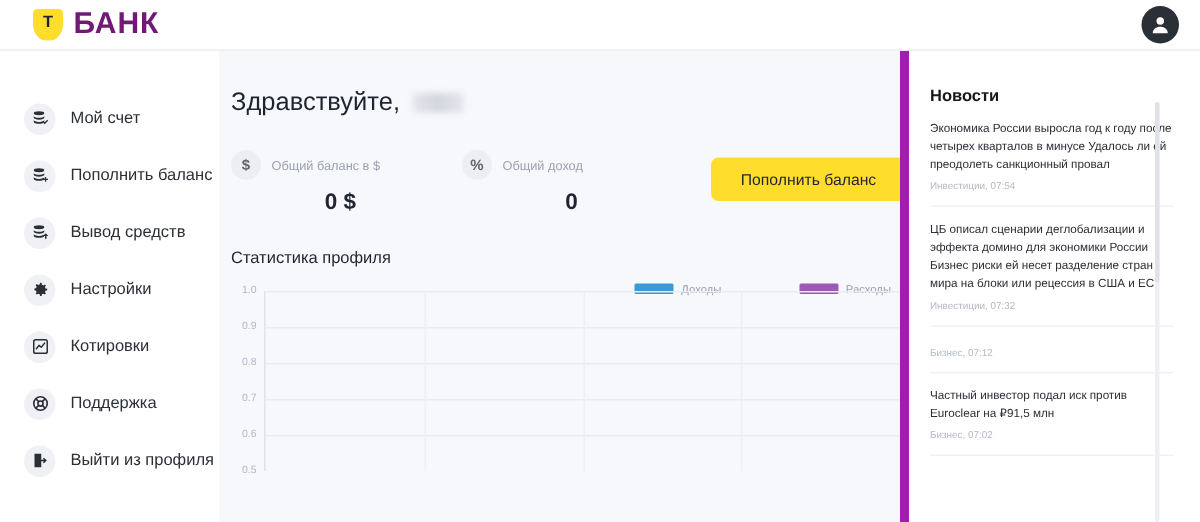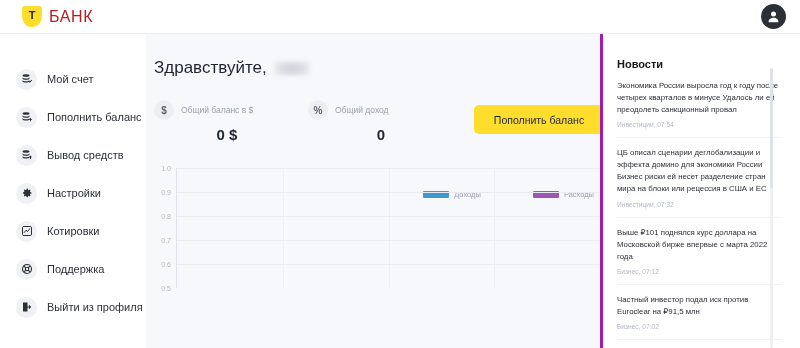--- a/index.html
+++ b/index.html
@@ -46,24 +46,24 @@
     align-items: center;
     justify-content: center;
     font-size: 11px;
     font-weight: bold;
     color: #1f2430;
     line-height: 1;
     padding-bottom: 3px;
   }
 
   .brand-name {
-    font-size: 16px;
-    font-weight: normal;
+    font-size: 20px;
+    font-weight: bold;
     letter-spacing: 0.6px;
-    color: #b91c1c;
+    color: #701a75;
   }
 
   .avatar-btn {
     width: 25px; height: 25px;
     border-radius: 50%;
     background: #2b2f36;
     display: flex;
     align-items: center;
     justify-content: center;
     cursor: pointer;
@@ -254,21 +254,21 @@
     background: #edeff4;
   }
 
   
   .news {
     position: absolute;
     top: 34px; left: 600px;
     width: 200px;
     height: 314px;
     background: #ffffff;
-    border-left: 3px solid #a21caf;
+    border-left: 6px solid #a21caf;
     overflow: hidden;
   }
 
   .news-title {
     font-size: 11px;
     font-weight: bold;
     color: #17181c;
     padding: 24px 0 10px 14px;
   }
 
@@ -435,20 +435,21 @@
           <div class="stat-icon">%</div>
           <div class="stat-label">Общий доход</div>
         </div>
         <div class="stat-value">0</div>
       </div>
 
       <button class="topup-btn">Пополнить баланс</button>
     </div>
 
     <div class="chart-section">
+      <div class="chart-title">Статистика профиля</div>
 
       <div class="legend">
         <div class="legend-item">
           <span class="legend-swatch" id="sw0" style="background: rgb(59, 154, 212);"></span>
           <span class="legend-text">Доходы</span>
         </div>
         <div class="legend-item">
           <span class="legend-swatch" id="sw1" style="background: rgb(155, 89, 182);"></span>
           <span class="legend-text">Расходы</span>
         </div>
@@ -483,21 +484,20 @@
     <div class="news-list" id="news-list">
         <div class="news-item">
           <div class="news-headline">Экономика России выросла год к году после четырех кварталов в минусе Удалось ли ей преодолеть санкционный провал</div>
           <div class="news-meta">Инвестиции, 07:54</div>
         </div>
         <div class="news-item">
           <div class="news-headline">ЦБ описал сценарии деглобализации и эффекта домино для экономики России Бизнес риски ей несет разделение стран мира на блоки или рецессия в США и ЕС</div>
           <div class="news-meta">Инвестиции, 07:32</div>
         </div>
         <div class="news-item">
-          <div class="news-headline">Выше ₽101 поднялся курс доллара на Московской бирже впервые с марта 2022 года</div>
           <div class="news-meta">Бизнес, 07:12</div>
         </div>
         <div class="news-item">
           <div class="news-headline">Частный инвестор подал иск против Euroclear на ₽91,5 млн</div>
           <div class="news-meta">Бизнес, 07:02</div>
         </div>
         <div class="news-item"></div>
       </div>
     <div class="news-scrollbar">
       <div class="news-scroll-thumb"></div>

